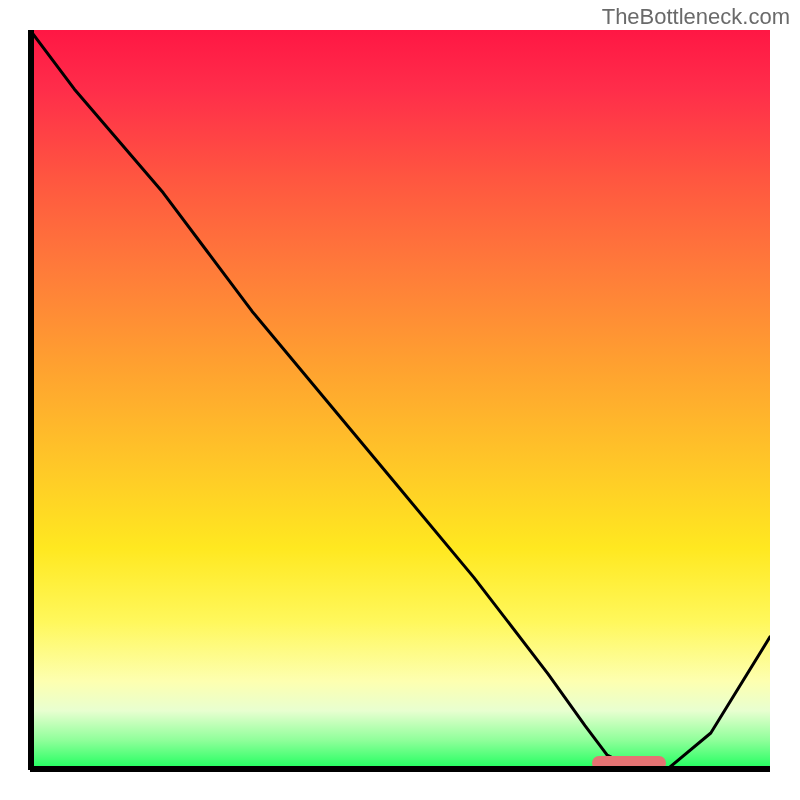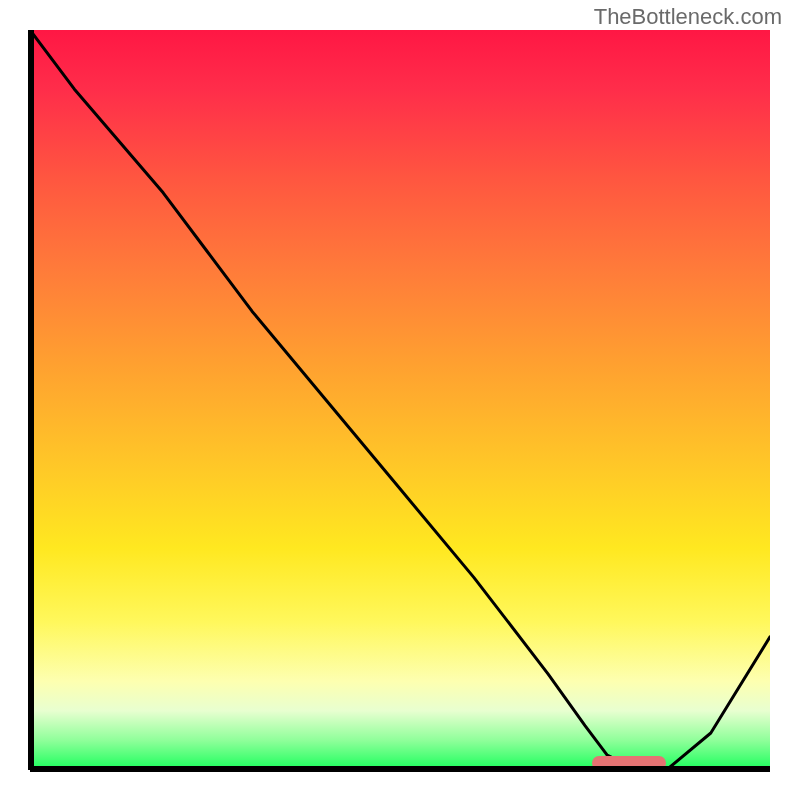--- a/index.html
+++ b/index.html
@@ -6,21 +6,21 @@
   body {
     width: 800px;
     height: 800px;
     background: #ffffff;
     position: relative;
     font-family: Arial, sans-serif;
   }
   .watermark {
     position: absolute;
     top: 4px;
-    right: 18px;
+    right: 10px;
     color: #6a6a6a;
     font-size: 22px;
     font-weight: normal;
     z-index: 10;
   }
   .chart-area {
     position: absolute;
     left: 30px;
     top: 30px;
     width: 740px;

